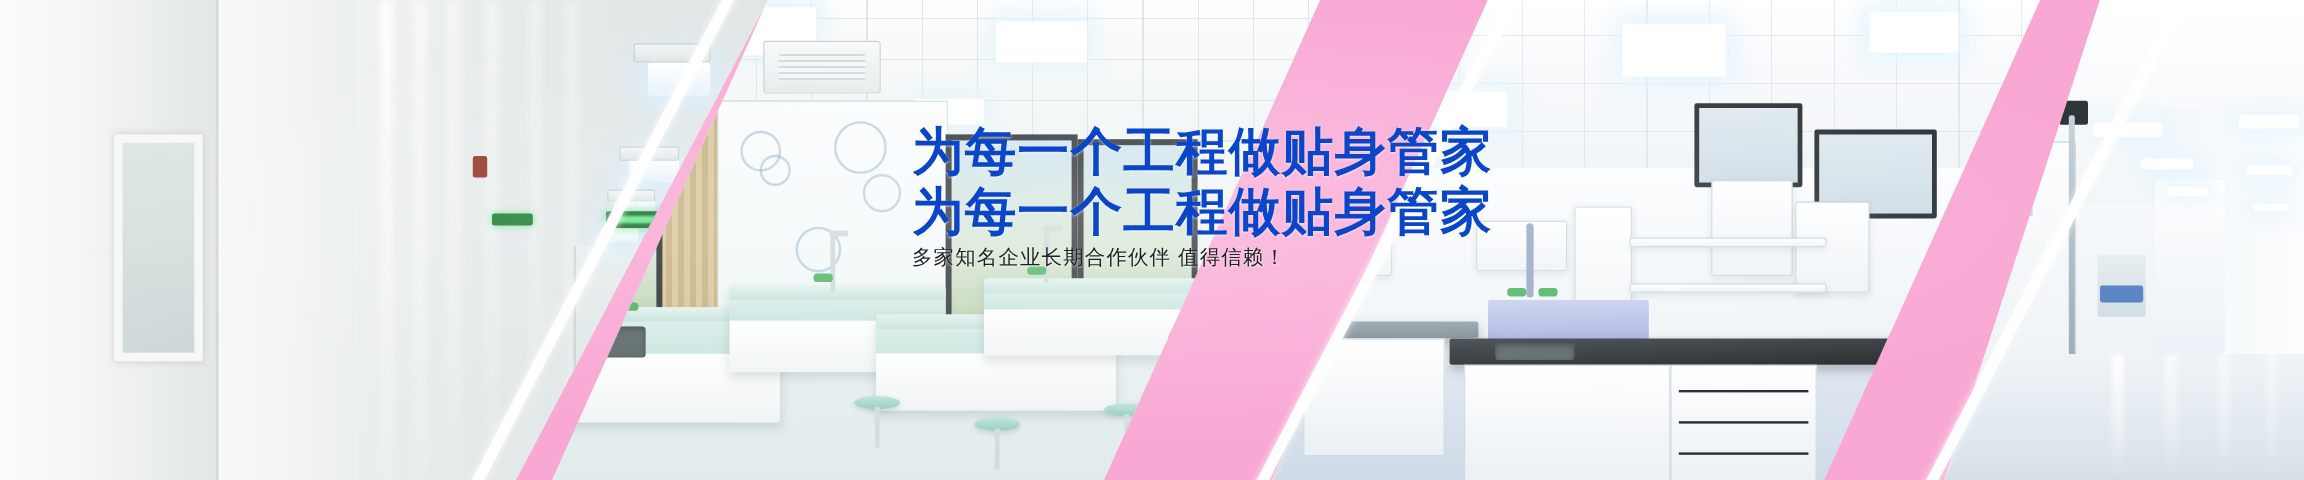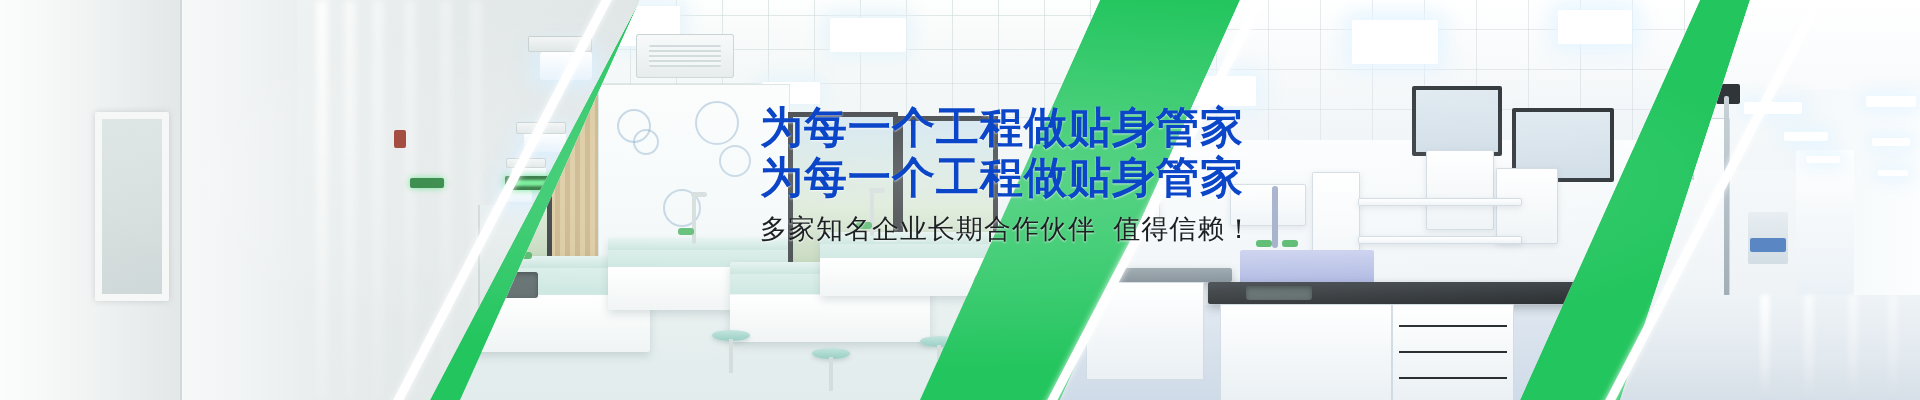--- a/index.html
+++ b/index.html
@@ -4,21 +4,21 @@
 <title>Cleanroom Banner</title>
 <style>
   html,body{margin:0;padding:0;background:#fff;}
   body{font-family:"Liberation Sans","DejaVu Sans",sans-serif;}
 
   .banner{
     position:relative;
     width:1920px;
     height:400px;
     overflow:hidden;
-    background:#22c55e;
+    background:#f9a8d4;
   }
 
   
   .panel{
     position:absolute;
     top:0;
     height:400px;
     overflow:hidden;
   }
 
@@ -351,23 +351,22 @@
     font-weight:bold;
     font-size:43px;
     line-height:46px;
     letter-spacing:1px;
     color:#0b45c8;
     white-space:nowrap;
     text-shadow:0 1px 2px rgba(255,255,255,.65);
   }
   .headline.l2{ margin-top:4px; }
   .subline{
-    margin-top:16px;
-    font-family:Liberation Mono, monospace;
-    font-size:27px;
+    font-family:Liberation Sans, sans-serif;
+    font-size:17px;
     line-height:30px;
     letter-spacing:1px;
     color:#1e2124;
     white-space:nowrap;
     text-shadow:0 1px 2px rgba(255,255,255,.75);
   }
 
   
   .wash{
     position:absolute;inset:0;pointer-events:none;z-index:20;

